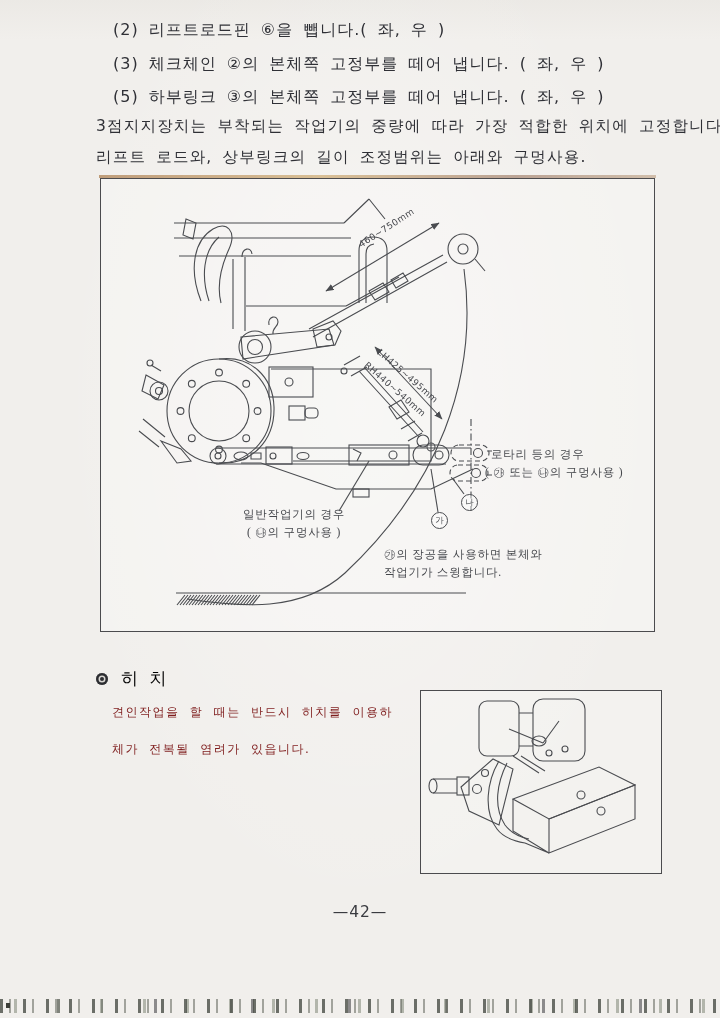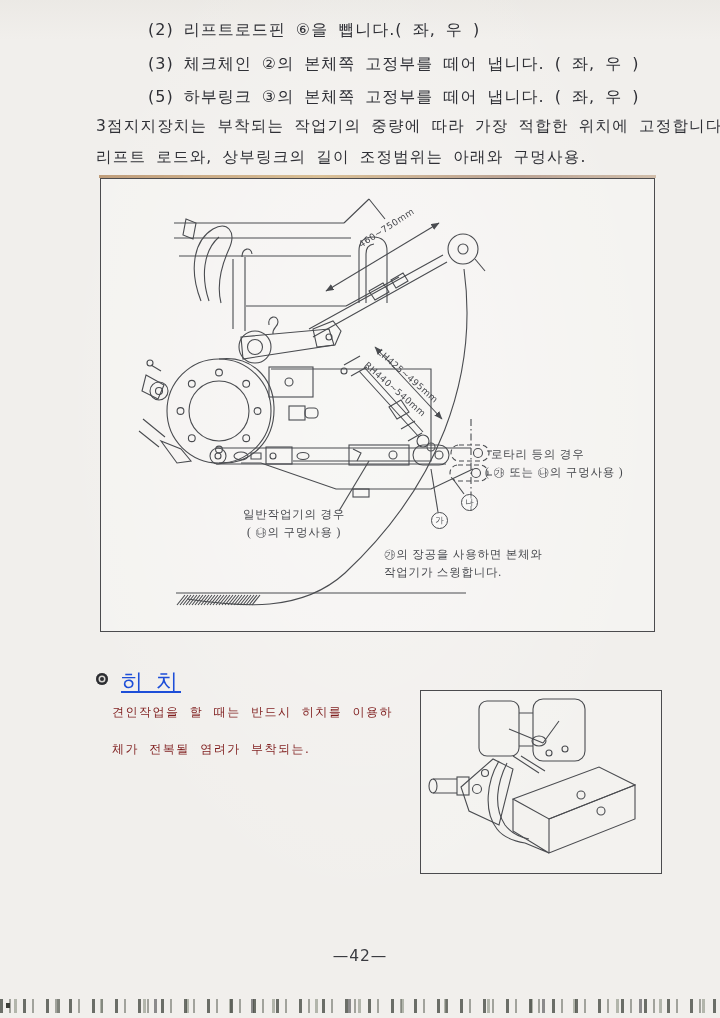--- a/index.html
+++ b/index.html
@@ -9,21 +9,21 @@
     font-family:"DejaVu Sans","Liberation Sans",sans-serif;
     color:#33343a;
   }
   .paper-tone{
     position:absolute;inset:0;pointer-events:none;
     background:radial-gradient(ellipse at 50% 40%, rgba(255,255,255,.35), rgba(0,0,0,0) 60%),
                linear-gradient(180deg, rgba(225,222,216,.35), rgba(0,0,0,0) 40px);
   }
   .step-line{
     position:absolute;left:113px;font-size:16px;letter-spacing:1px;word-spacing:4px;
-    color:#2f3036;white-space:nowrap;margin-left:35px;
+    color:#2f3036;white-space:nowrap;
   }
   .intro-line{
     position:absolute;left:96px;font-size:15.5px;letter-spacing:1.2px;word-spacing:4px;
     color:#2f3036;white-space:nowrap;
   }
   
   .figure-box{
     position:absolute;left:100px;top:178px;width:553px;height:452px;
     border:1.6px solid #4b4b4e;background:rgba(255,255,255,.25);
   }
@@ -42,34 +42,34 @@
     position:absolute;width:15px;height:15px;border:1.2px solid #4a4c50;border-radius:50%;
     display:flex;align-items:center;justify-content:center;
     font-size:8.5px;color:#4a4c50;background:rgba(255,255,255,.4);
   }
   
   .hitch-bullet{
     position:absolute;left:96px;top:673px;width:12px;height:12px;border-radius:50%;
     background:#2c2d31;box-shadow:inset 0 0 0 2.5px #2c2d31, inset 0 0 0 4px #d8d6d2;
   }
   .hitch-title{
-    position:absolute;left:121px;top:667px;font-size:22px;letter-spacing:3px;color:#1d4ed8;text-decoration:underline;
+    position:absolute;left:121px;top:667px;font-size:17px;letter-spacing:3px;color:#000000;
   }
   .hitch-body{position:absolute;left:112px;top:697px;}
   .hitch-body div{
     height:37px;line-height:30px;font-size:12px;letter-spacing:1.5px;word-spacing:5px;
     color:#7f1d1d;white-space:nowrap;
   }
   .hitch-figure{
     position:absolute;left:420px;top:690px;width:240px;height:182px;
     border:1.5px solid #4b4b4e;background:rgba(255,255,255,.2);
   }
   .page-number{
     position:absolute;left:0;right:0;top:903px;text-align:center;
-    font-size:15.5px;letter-spacing:1px;color:#3a3b40;margin-top:44px;
+    font-size:15.5px;letter-spacing:1px;color:#3a3b40;
   }
   
   .noise-band{
     position:absolute;left:0;right:0;top:999px;height:14px;opacity:.85;
     background-image:
       repeating-linear-gradient(90deg, rgba(45,50,42,.8) 0 3px, rgba(0,0,0,0) 3px 9px, rgba(70,76,64,.55) 9px 11px, rgba(0,0,0,0) 11px 23px),
       repeating-linear-gradient(90deg, rgba(0,0,0,0) 0 14px, rgba(95,105,85,.5) 14px 17px, rgba(0,0,0,0) 17px 43px),
       repeating-linear-gradient(90deg, rgba(0,0,0,0) 0 57px, rgba(40,40,45,.6) 57px 60px, rgba(0,0,0,0) 60px 97px);
   }
   .noise-dot{position:absolute;left:6px;top:1003px;width:4px;height:5px;background:#3c3e38;}
@@ -224,21 +224,21 @@
   <div class="fig-label small-label" style="left:283px;top:386px">작업기가 스윙합니다.</div>
 
   <div class="marker-circle" style="left:330px;top:333px">가</div>
   <div class="marker-circle" style="left:360px;top:315px">나</div>
 </div>
 
 <div class="hitch-bullet"></div>
 <div class="hitch-title">히  치</div>
 <div class="hitch-body">
   <div>견인작업을 할 때는 반드시 히치를 이용하</div>
-  <div>체가 전복될 염려가 부착되는.</div>
+  <div>체가 전복될 염려가 있읍니다.</div>
 </div>
 
 <div class="hitch-figure">
   <svg viewBox="0 0 240 182" width="240" height="182">
     <g>
       <rect x="58" y="10" width="40" height="55" rx="8"></rect>
       <rect x="112" y="8" width="52" height="62" rx="10"></rect>
       <path d="M98,22 H112 M98,55 H112"></path>
       <path d="M88,38 L122,52 M122,52 L138,30"></path>
       <ellipse cx="118" cy="50" rx="7" ry="5"></ellipse>

